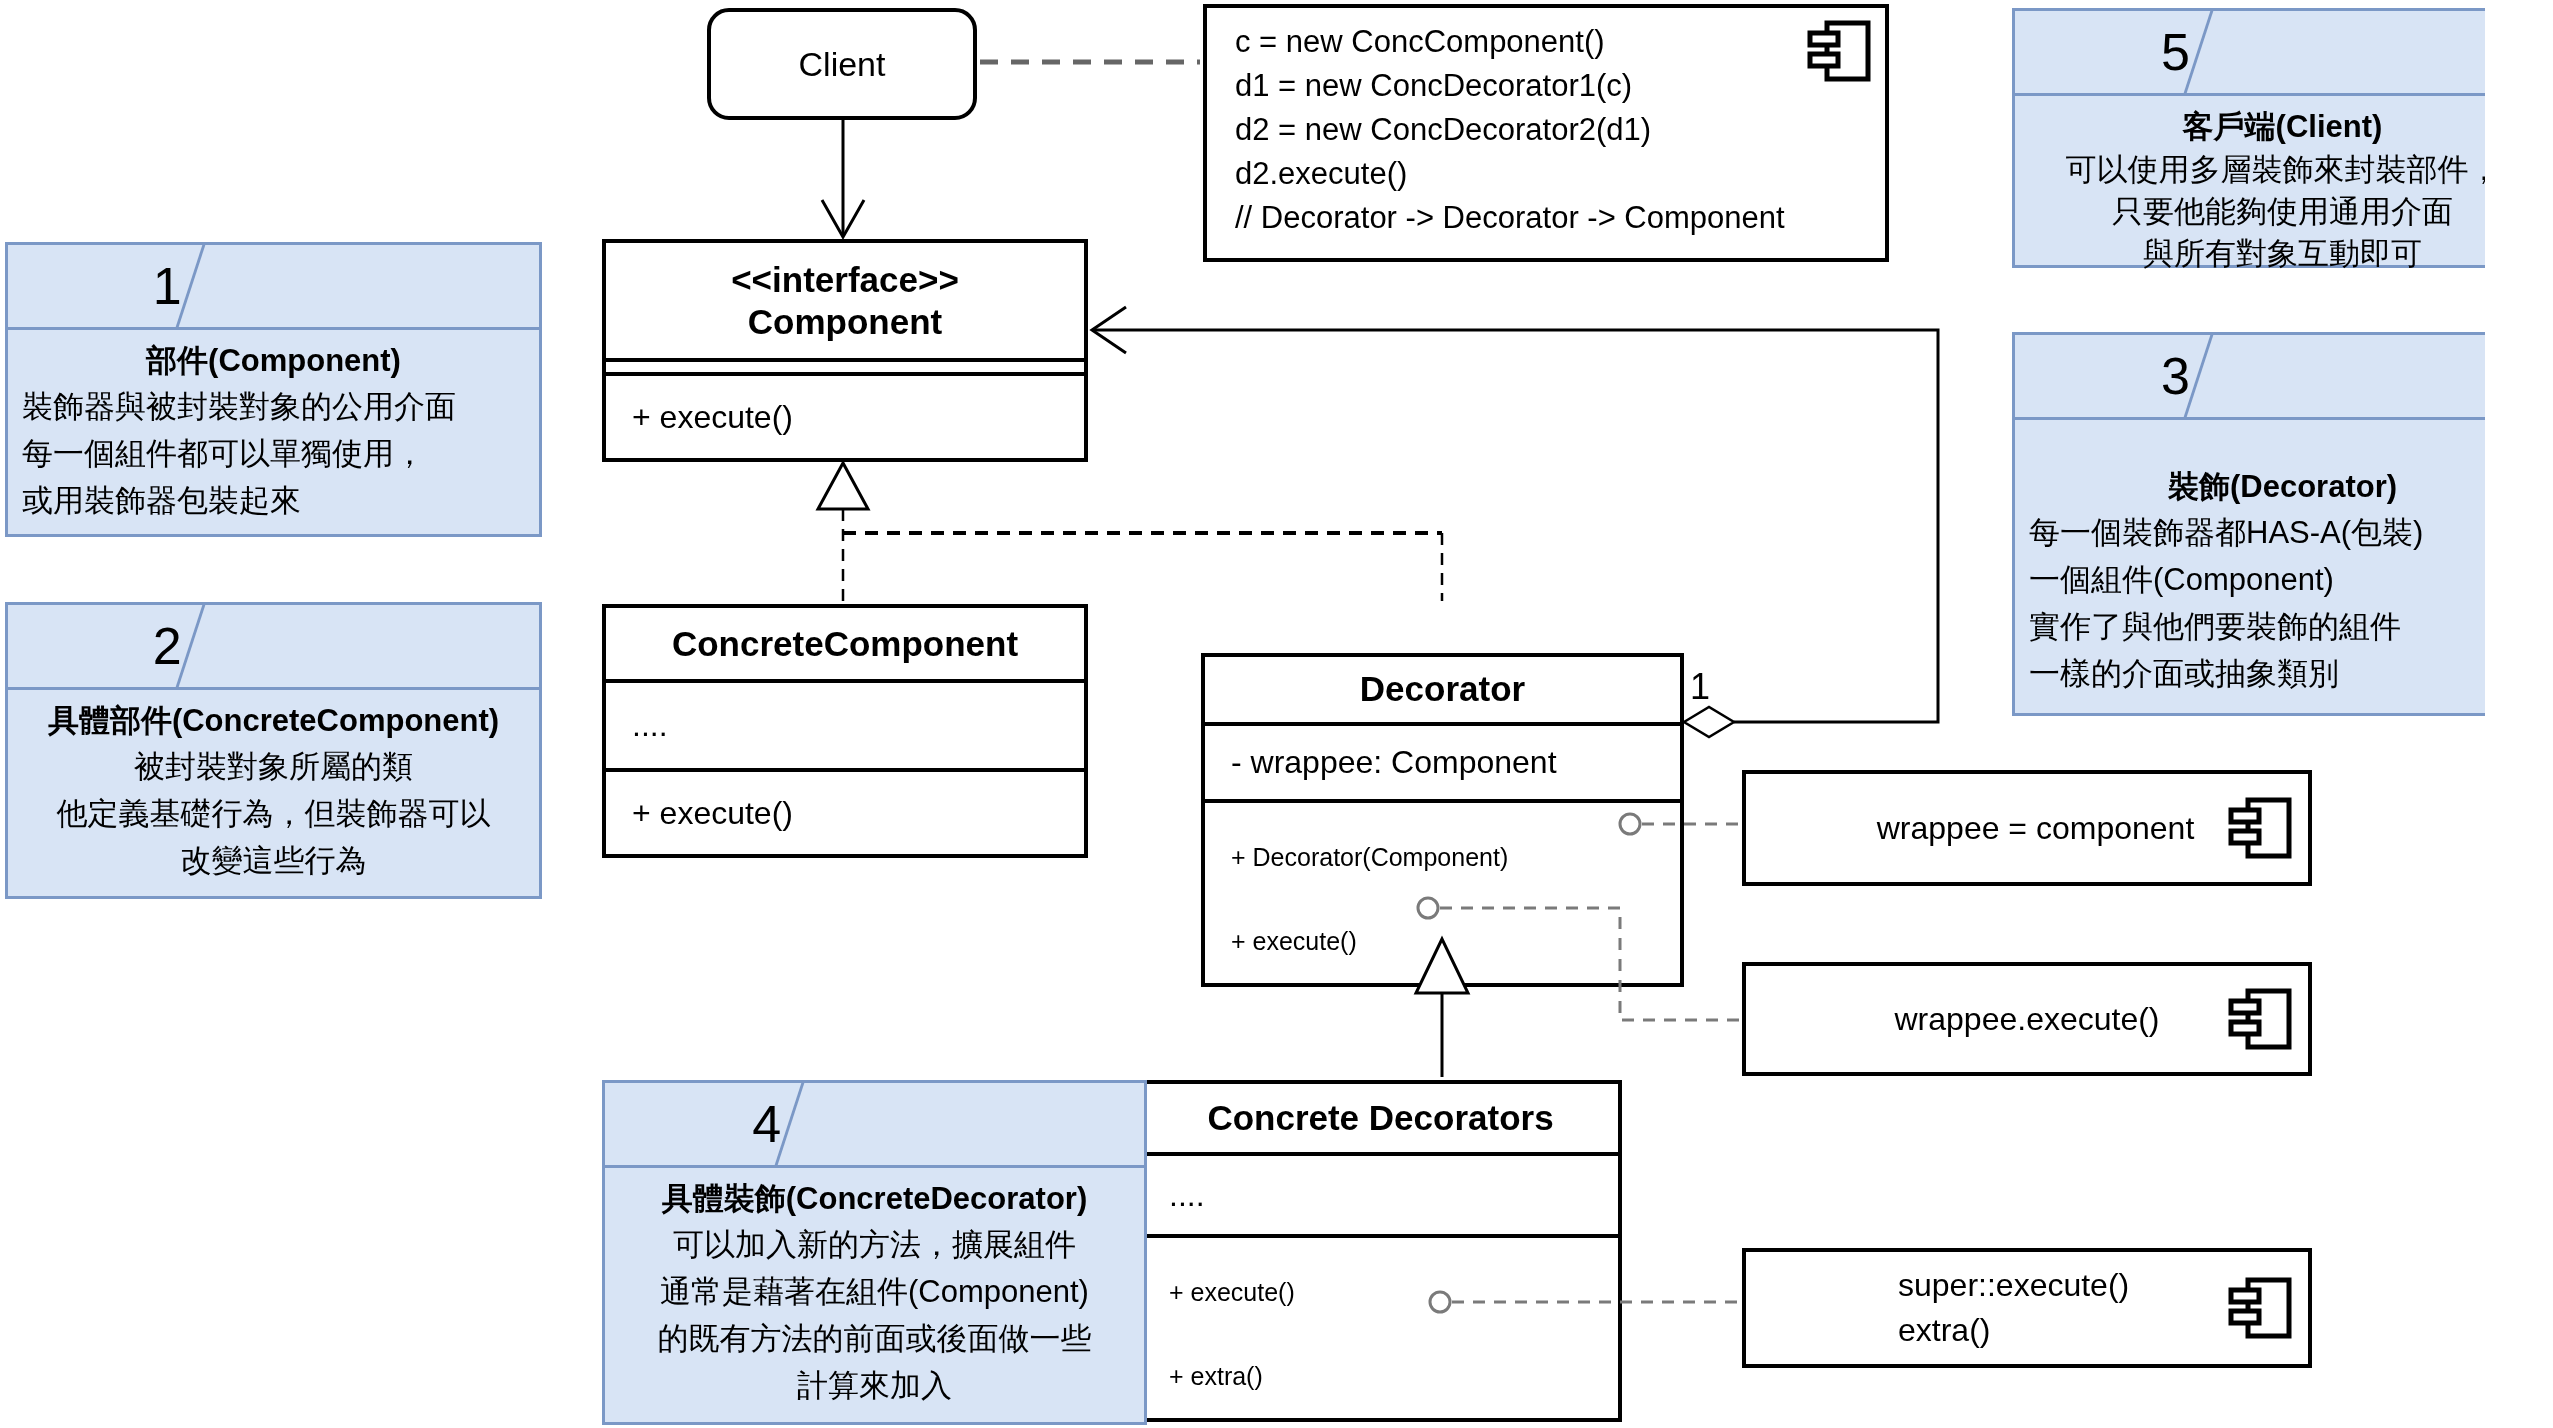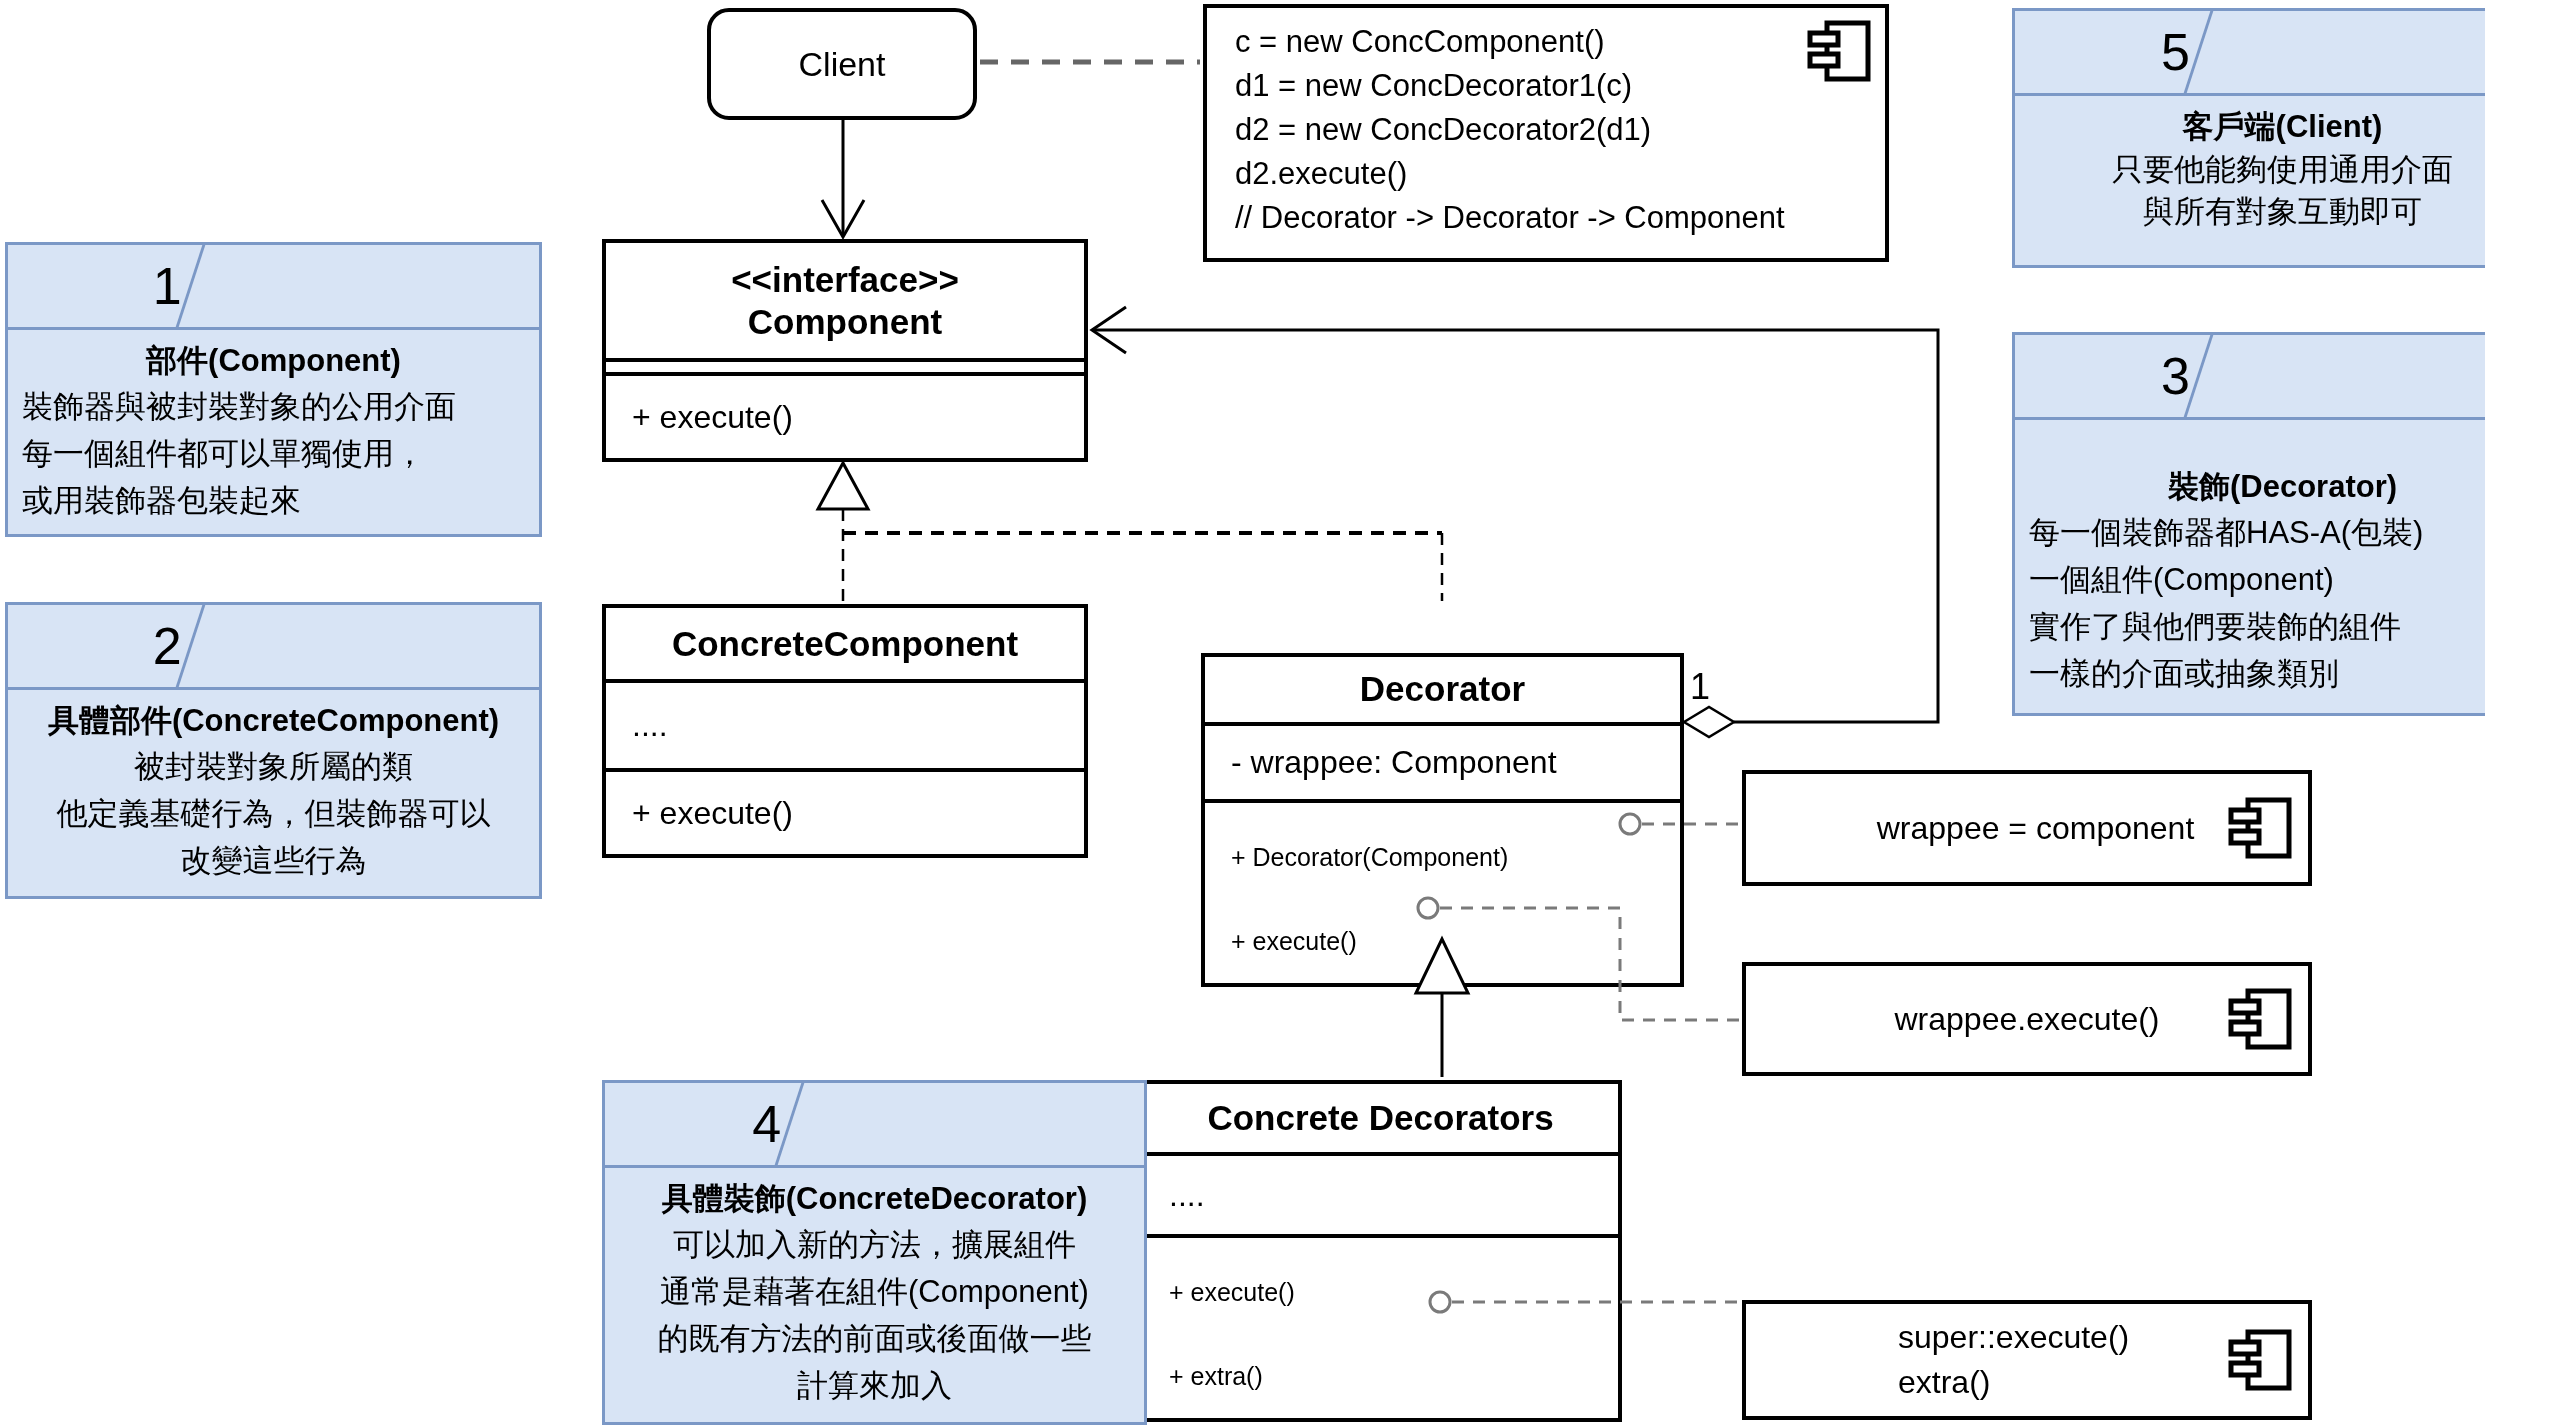--- a/index.html
+++ b/index.html
@@ -42,21 +42,21 @@
   
   #code-note { position:absolute; left:1203px; top:4px; width:686px; height:258px;
                border:4px solid #000; background:#fff; padding:12px 0 0 28px;
                font-size:31px; line-height:44px; }
 
   
   .snippet { position:absolute; border:4px solid #000; background:#fff;
              display:flex; align-items:center; justify-content:center; font-size:32px; }
   #snip-assign  { left:1742px; top:770px;  width:570px; height:116px;padding-left:17px; }
   #snip-execute { left:1742px; top:962px;  width:570px; height:114px; }
-  #snip-super   { left:1742px; top:1300px; width:570px; height:120px; }
+  #snip-super   { left:1742px; top:1248px; width:570px; height:120px; }
   #snip-super .snippet-text { position:absolute; left:152px; top:50%; transform:translateY(-50%);
                               text-align:left; line-height:45px; }
 
   
   .comp-icon { position:absolute; }
   .icon-in-code { right:14px; top:12px; }
   .icon-in-snip { right:16px; top:50%; transform:translateY(-50%); }
 
   
   .note { position:absolute; background:#d8e4f5; border:3px solid #7b98c6; }
@@ -235,20 +235,21 @@
     </div>
   </div>
 
   <div class="note" id="note-5">
     <div class="note-header">
       <span class="note-num">5</span>
       <span class="note-slash"></span>
     </div>
     <div class="note-body">
       <div class="note-title">客戶端(Client)</div>
+      <div class="note-line">可以使用多層裝飾來封裝部件，</div>
       <div class="note-line">只要他能夠使用通用介面</div>
       <div class="note-line">與所有對象互動即可</div>
     </div>
   </div>
 
   <svg id="overlay" viewBox="0 0 2553 1428">
     
     <g>
       <line x1="843" y1="120" x2="843" y2="235" stroke="#000" stroke-width="3"></line>
       <polyline points="822,200 843,237 864,200" fill="none" stroke="#000" stroke-width="3"></polyline>

